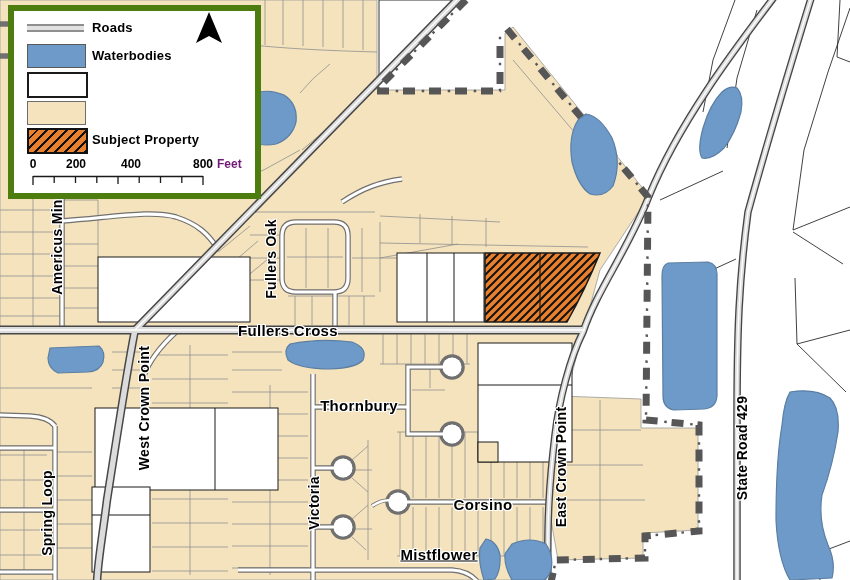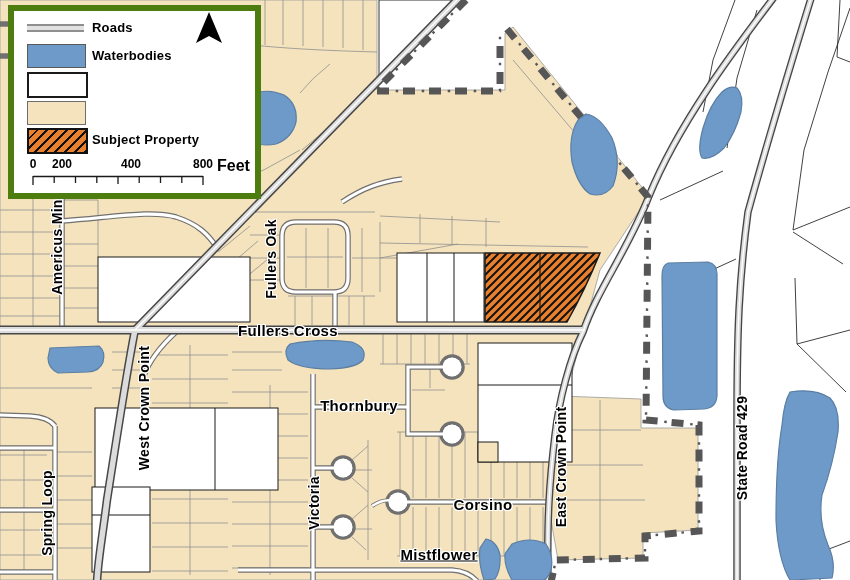--- a/index.html
+++ b/index.html
@@ -19,21 +19,21 @@
   .legend .row-label{position:absolute;left:78px;font-size:13px;font-weight:bold;color:#000;
     transform:translateY(-50%);white-space:nowrap;letter-spacing:.2px;}
   .sym{position:absolute;left:13px;width:57px;}
   .sym-roads{height:4px;background:#e2e2e2;border-top:2px solid #8f8f8f;border-bottom:2px solid #8f8f8f;}
   .sym-box{height:22px;}
   .sym-water{background:#6E9AC9;border:1.5px solid #5a5a5a;}
   .sym-oc{background:#fff;border:2px solid #1a1a1a;}
   .sym-wg{background:#F5E3BD;border:1.5px solid #6e6e6e;}
   .sym-subject{background:repeating-linear-gradient(135deg,#E8802D 0 5px,#111 5px 7px);border:2px solid #111;}
   .scale-num{position:absolute;font-size:12px;font-weight:bold;color:#000;transform:translateX(-50%);}
-  .scale-unit{position:absolute;font-size:16px;font-weight:bold;color:#000000;}
+  .scale-unit{position:absolute;font-size:12px;font-weight:bold;color:#701a75;}
   .north-arrow{position:absolute;left:180px;top:0px;}
 </style>
 </head>
 <body>
 
 <div class="map-wrap">
 
 <svg class="basemap" width="850" height="580" viewBox="0 0 850 580">
   <defs>
     <pattern id="hatch" patternUnits="userSpaceOnUse" width="8" height="8">
@@ -221,21 +221,21 @@
 
   <div class="sym sym-box sym-oc" style="top:61px;"></div>
 
   <div class="sym sym-box sym-wg" style="top:90px;"></div>
 
   <div class="sym sym-box sym-subject" style="top:117px;"></div>
   <div class="row-label" style="top:128px;">Subject Property</div>
 
   <div>
     <span class="scale-num" style="left:19px;top:146px;">0</span>
-    <span class="scale-num" style="left:48px;top:146px;">200</span>
+    <span class="scale-num" style="left:62px;top:146px;">200</span>
     <span class="scale-num" style="left:105px;top:146px;margin-left:12px;">400</span>
     <span class="scale-num" style="left:189px;top:146px;">800</span>
     <span class="scale-unit" style="left:203px;top:146px;">Feet</span>
     <svg style="position:absolute;left:0;top:164px;" width="220" height="12" viewBox="0 0 220 12">
       <path d="M19,1.5 L189,1.5" stroke="#1a1a1a" stroke-width="1.6" fill="none"></path>
       <path d="M19,1 L19,10 M40.2,1 L40.2,8 M61.5,1 L61.5,8 M82.8,1 L82.8,8 M104,1 L104,9 M125.2,1 L125.2,8 M146.5,1 L146.5,8 M167.8,1 L167.8,8 M189,1 L189,10" stroke="#1a1a1a" stroke-width="1.3" fill="none"></path>
     </svg>
   </div>
 </div>
 

